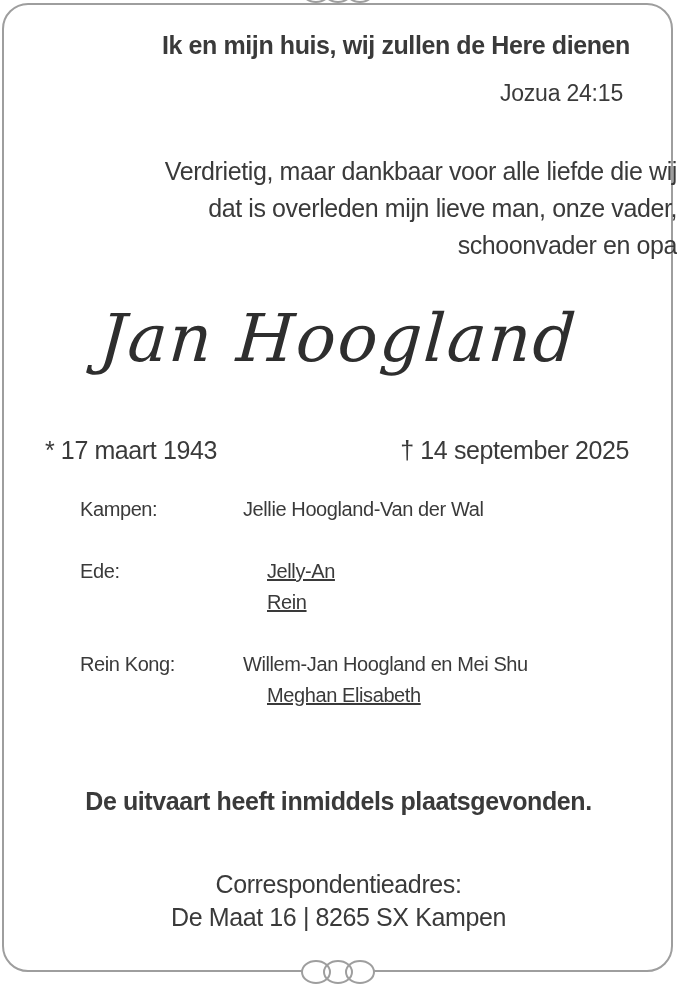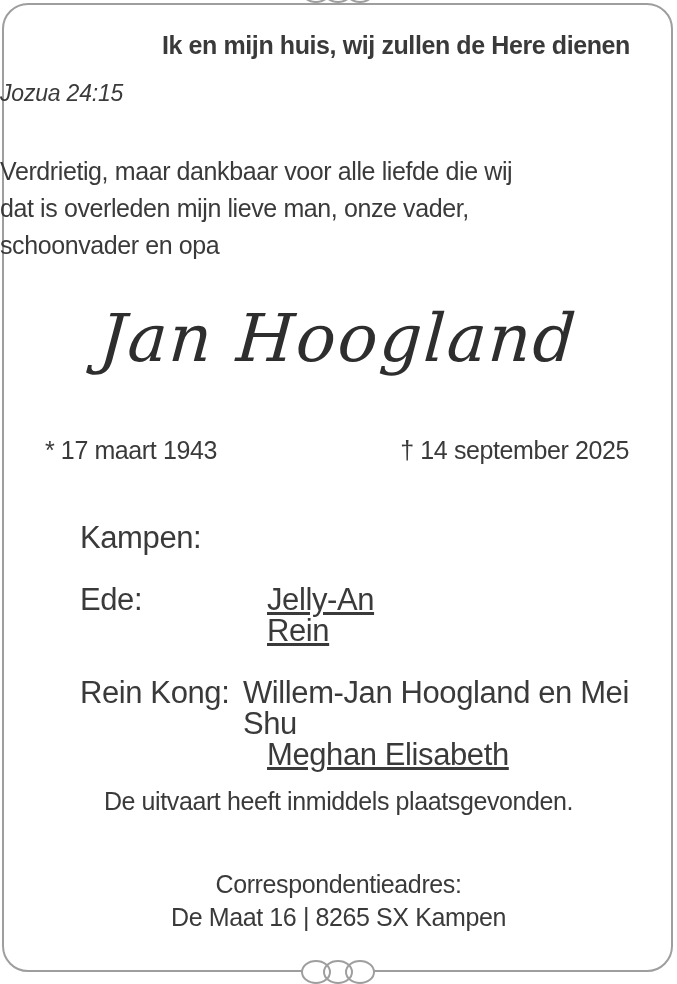--- a/index.html
+++ b/index.html
@@ -31,29 +31,28 @@
     top: 31px;
     text-align: right;
     padding-right: 47px;
     font-size: 25px;
     letter-spacing: -0.4px;
     white-space: nowrap;
     font-weight: bold;
   }
   .quote-source {
     top: 80px;
-    text-align: left;
+    text-align: right;
     padding-right: 54px;
     font-size: 23px;
-    font-style: italic;
     letter-spacing: -0.2px;
   }
   .announcement {
     top: 153px;
-    text-align: left;
+    text-align: right;
     font-size: 25px;
     line-height: 37px;
     letter-spacing: -0.4px;
   }
   .announcement div { white-space: nowrap; }
 
   .deceased-name {
     top: 300px;
     text-align: center;
     font-family: "DejaVu Serif", serif;
@@ -70,34 +69,34 @@
     display: flex;
     justify-content: space-between;
     padding: 0 48px 0 45px;
     font-size: 25px;
     letter-spacing: -0.4px;
   }
 
   .family {
     top: 494px;
     padding-left: 80px;
-    font-size: 31px;
+    font-size: 20px;
     line-height: 31px;
     letter-spacing: -0.4px;
-    margin-top: 28px;
   }
   .family-group { display: flex; margin-bottom: 31px; }
   .family-place { width: 163px; flex-shrink: 0; }
   .member.indent { padding-left: 24px; text-decoration: underline; }
 
   .closing {
     top: 787px;
     text-align: center;
     font-size: 25px;
     letter-spacing: -0.4px;
+    font-weight: bold;
   }
   .correspondence {
     top: 868px;
     text-align: center;
     font-size: 25px;
     line-height: 33px;
     letter-spacing: -0.4px;
   }
 
   .ornament { position: absolute; left: 278px; }
@@ -133,20 +132,23 @@
 
   <div class="abs dates">
     <span>* 17 maart 1943</span>
     <span>† 14 september 2025</span>
   </div>
 
   <div class="abs family">
 
     <div class="family-group">
       <div class="family-place">Kampen:</div>
+      <div class="family-members">
+        <div class="member">Jellie Hoogland-Van der Wal</div>
+      </div>
     </div>
 
     <div class="family-group">
       <div class="family-place">Ede:</div>
       <div class="family-members">
         <div class="member indent">Jelly-An</div>
         <div class="member indent">Rein</div>
       </div>
     </div>
 

